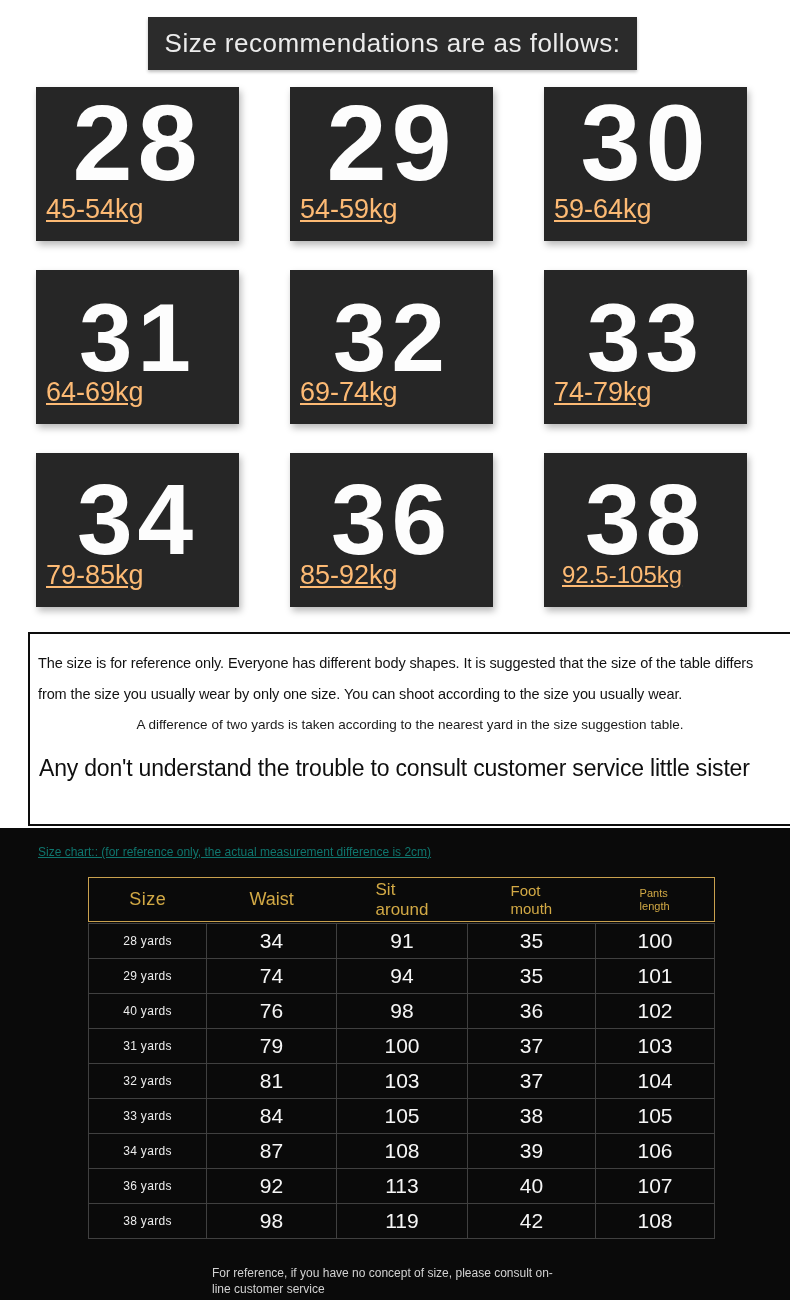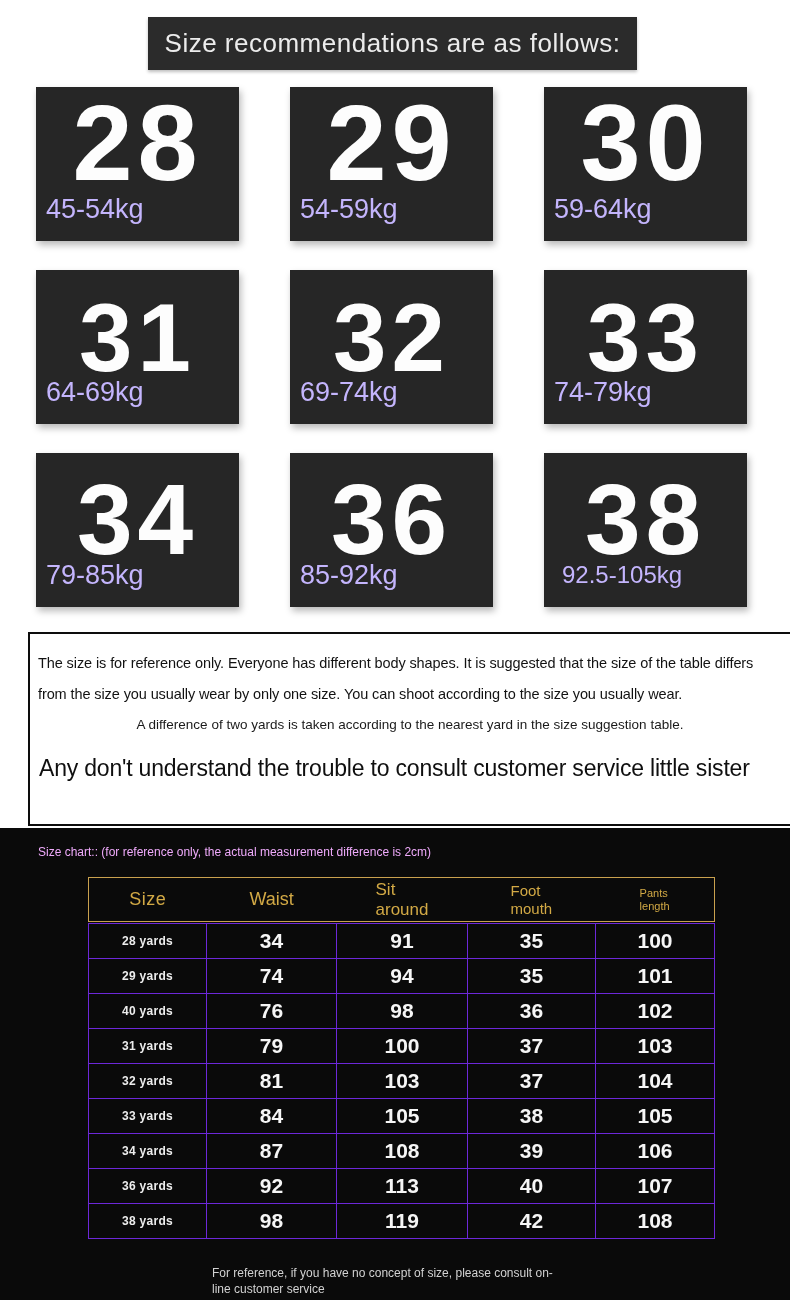--- a/index.html
+++ b/index.html
@@ -25,21 +25,21 @@
     box-shadow:2px 4px 7px rgba(0,0,0,0.28);
   }
   .tile-num{
     text-align:center;font-weight:600;line-height:1;letter-spacing:5px;
     color:#fdfdfd;
   }
   .tile-num.r1{font-size:108px;margin-top:2px;}
   .tile-num.r2{font-size:96px;margin-top:20px;font-weight:700;}
   .tile-num.r3{font-size:100px;margin-top:16px;font-weight:700;}
   .tile-weight{
-    position:absolute;left:10px;bottom:16px;font-size:27px;color:#c4b5fd;
+    position:absolute;left:10px;bottom:16px;font-size:27px;color:#fdba74;text-decoration:underline;
   }
   .tile-weight.pad{left:18px;font-size:24px;bottom:18px;}
   
   .ref-box{
     position:absolute;left:12px;top:632px;width:764px;height:194px;
     background:#ffffff;border:2px solid #0d0d0d;box-sizing:border-box;
     color:#121212;
     margin-left:16px;
   }
   .ref-para{
@@ -51,41 +51,41 @@
   }
   .ref-cta{
     margin:23px 4px 0 9px;font-size:23px;color:#0f0f0f;letter-spacing:-0.2px;
   }
   
   .chart-section{
     position:absolute;left:0;top:828px;width:790px;height:472px;
     background:#0a0a0a;
   }
   .chart-caption{
-    position:absolute;left:38px;top:17px;font-size:12px;color:#f0abfc;
+    position:absolute;left:38px;top:17px;font-size:12px;color:#0f766e;text-decoration:underline;
   }
   .stable{position:absolute;left:88px;top:49px;width:627px;}
   .stable-head{
     width:627px;height:45px;box-sizing:border-box;border:1px solid #c9a14e;
     display:grid;grid-template-columns:117fr 129fr 130fr 127fr 118fr;
   }
   .hcell{
     display:flex;align-items:center;justify-content:center;text-align:left;
     color:#d2a945;white-space:pre-line;line-height:1.15;
   }
   .hcell.c0{font-size:18px;letter-spacing:0.5px;}
   .hcell.c1{font-size:18px;}
   .hcell.c2{font-size:17px;}
   .hcell.c3{font-size:15px;}
   .hcell.c4{font-size:11px;}
   .stable-body{
     margin-top:1px;width:627px;box-sizing:border-box;padding:1px;
-    background:#6d28d9;display:grid;
+    background:#404040;display:grid;
     grid-template-columns:117px 129px 130px 127px 118px;
-    grid-auto-rows:34px;gap:1px;font-weight:bold;
+    grid-auto-rows:34px;gap:1px;
   }
   .dcell{
     background:#0a0a0a;display:flex;align-items:center;justify-content:center;
     color:#f6f6f6;font-size:21px;
   }
   .dcell.lab{font-size:12px;color:#ededed;letter-spacing:0.3px;}
   .chart-footnote{
     position:absolute;left:212px;top:437px;width:440px;
     font-size:12px;line-height:16px;color:#d2d2d2;white-space:pre-line;
   }

